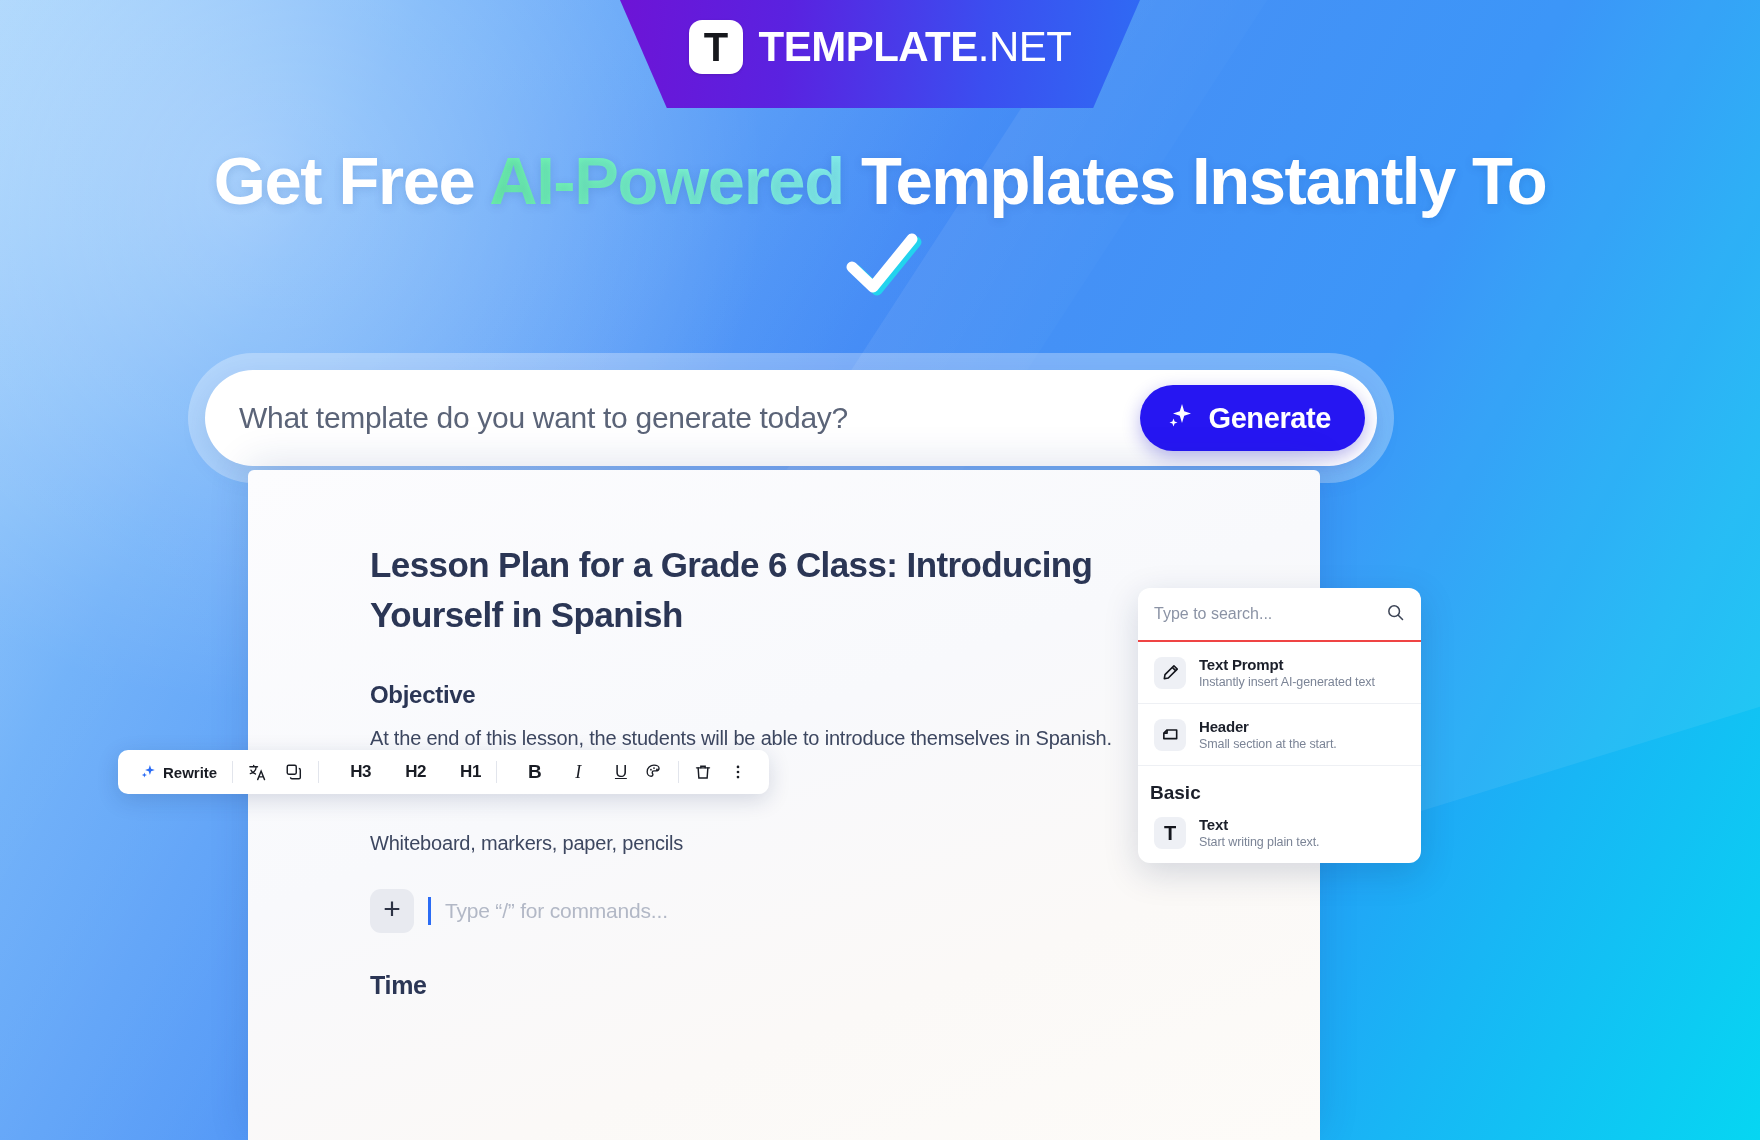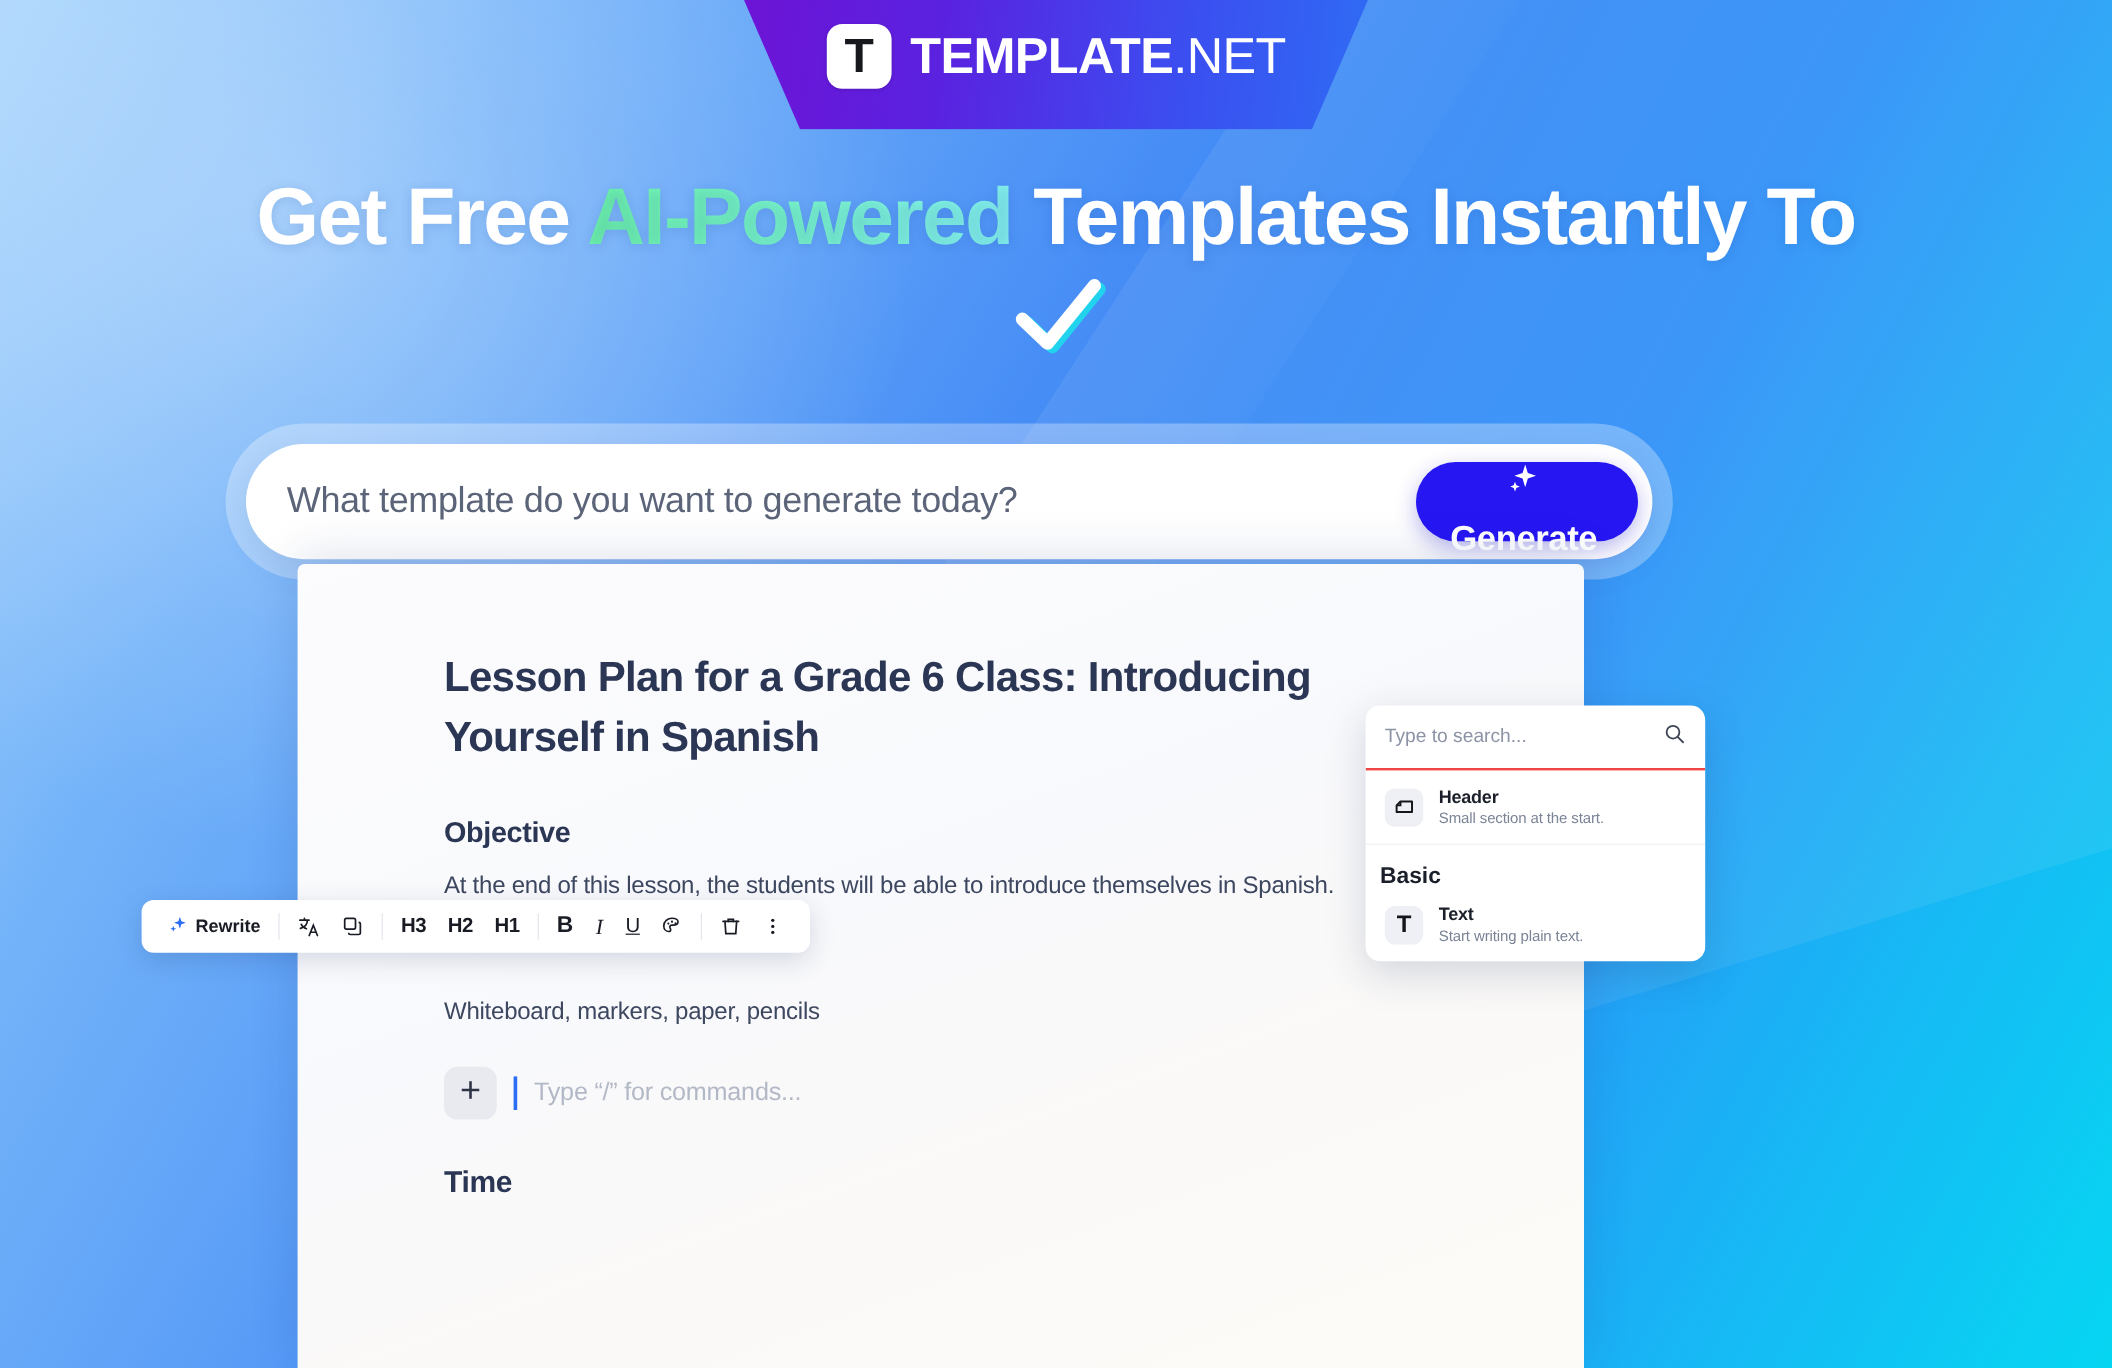--- a/index.html
+++ b/index.html
@@ -95,21 +95,20 @@
   }
   .search-input-ph::placeholder { color:#5b6478; }
   .gen-btn {
     margin-right:12px; height:66px; padding:0 34px 0 28px;
     border-radius:38px; border:none;
     background:#2616f2;
     color:#fff; font-family:"Liberation Sans", sans-serif;
     font-size:29px; font-weight:bold; letter-spacing:-.4px;
     display:flex; align-items:center; gap:14px; cursor:pointer;
     box-shadow:0 6px 18px rgba(24,18,200,.30);
-    flex-direction:column;
   }
 
   
   .doc-card {
     position:absolute; left:248px; top:470px;
     width:1072px; height:670px;
     background:linear-gradient(160deg,#fcfcfe 0%,#f8f9fc 42%,#fbf9f7 72%,#fdfbf8 100%);
     border-radius:6px 6px 0 0;
     box-shadow:0 -6px 40px rgba(20,50,120,.14);
     overflow:hidden;
@@ -148,21 +147,21 @@
     z-index:6;
   }
   .tb-item {
     display:flex; align-items:center; gap:7px;
     padding:0 9px; height:30px; cursor:pointer;
     font-size:15px; font-weight:bold; color:#191c24;
     border-radius:6px; white-space:nowrap;
   }
   .tb-item.icon { justify-content:center; min-width:26px; }
   .tb-sep { width:1px; height:22px; background:#e2e5ec; margin:0 6px; }
-  .tb-h { font-size:17px; font-weight:bold; color:#191c24; letter-spacing:-.4px; }
+  .tb-h { font-size:17px; font-weight:bold; color:#191c24; letter-spacing:-.4px;margin-left:16px; }
   .sparkle { color:#2b6cf5; font-size:15px; line-height:1; }
 
   
   .cmd-menu {
     position:absolute; left:1138px; top:588px;
     width:283px; background:#fff; border-radius:12px;
     box-shadow:0 10px 34px rgba(20,40,90,.17);
     z-index:8; overflow:hidden;
   }
   .cmd-search {
@@ -334,20 +333,34 @@
   <div class="cmd-search">
     <input type="text" placeholder="Type to search..." style="">
     <span>
       <svg width="19" height="19" viewBox="0 0 20 20" fill="none" stroke="#4a5costume">
         <circle cx="8.6" cy="8.6" r="5.6" stroke="#3c4455" stroke-width="1.6"></circle>
         <path d="M12.9 12.9L17.4 17.4" stroke="#3c4455" stroke-width="1.6" stroke-linecap="round"></path>
       </svg>
     </span>
   </div>
 
+  <div class="cmd-group">
+    <div class="cmd-item">
+      <div class="cmd-ico">
+        <svg width="19" height="19" viewBox="0 0 20 20" fill="none" stroke="#14161d" stroke-width="1.7" stroke-linejoin="round">
+          <path d="M13.6 2.9l3.5 3.5-9.4 9.4-4.2.7.7-4.2z"></path>
+          <path d="M11.9 4.6l3.5 3.5"></path>
+        </svg>
+      </div>
+      <div class="cmd-txt">
+        <div class="cmd-t">Text Prompt</div>
+        <div class="cmd-d">Instantly insert AI-generated text</div>
+      </div>
+    </div>
+  </div>
 
   <div class="cmd-group">
     <div class="cmd-item">
       <div class="cmd-ico">
         <svg width="19" height="19" viewBox="0 0 20 20" fill="none" stroke="#14161d" stroke-width="1.7" stroke-linejoin="round">
           <path d="M3 8.6l3.4-3.4h10.1v9.2H3z"></path>
           <path d="M6.4 5.2v3.4H3"></path>
         </svg>
       </div>
       <div class="cmd-txt">

